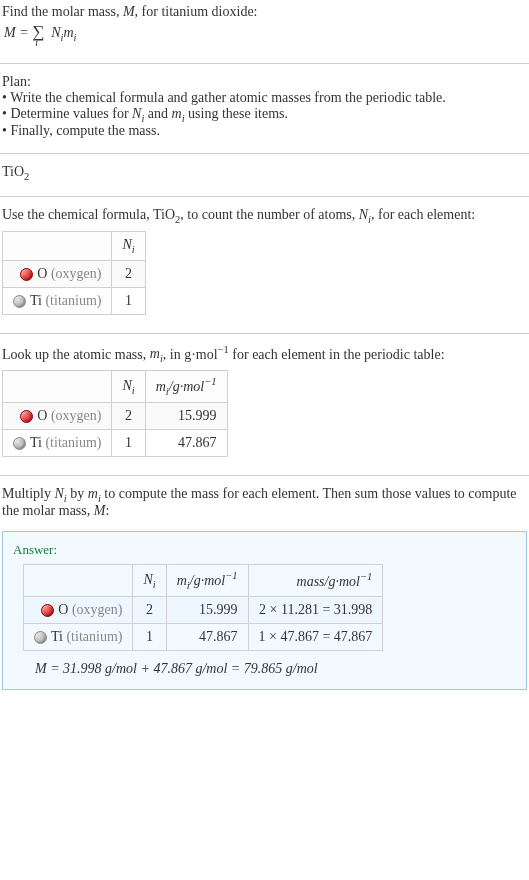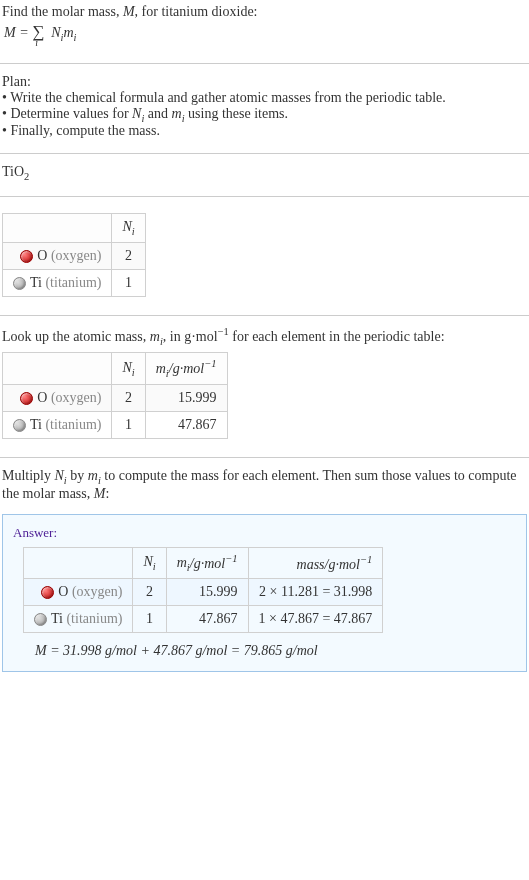--- a/index.html
+++ b/index.html
@@ -66,21 +66,21 @@
   .dot-grey { background: radial-gradient(circle at 35% 35%, #e0e0e0, #9a9a9a); border:1px solid #888;}
   .elem-label { color: #888; }
   .elem-sym { color: #333; }
   .answer-box {
     border: 1px solid #9fc5e8;
     background: #f3faff;
     padding: 10px 10px 12px 10px;
     margin: 4px 2px;
   }
   .answer-box .ans-title {
-    color: #4c1d95;
+    color: #15803d;
     font-size: 13px;
     margin-bottom: 5px;
   }
   .answer-box table.data th, .answer-box table.data td {
     background: #f3faff;
   }
   .answer-box table.data tr:nth-child(even) td {
     background: #eef7ff;
   }
   .final-line {
@@ -129,20 +129,23 @@
 
 <div class="section">
   <div>
     <span>TiO</span><span class="sub" style="font-style:normal">2</span>
   </div>
 </div>
 
 <hr class="sep">
 
 <div class="section">
+  <div>
+    Use the chemical formula, TiO<span class="sub" style="font-style:normal">2</span>, to count the number of atoms, <i>N<span class="sub">i</span></i>, for each element:
+  </div>
   <table class="data">
     <tbody>
         <tr>
       <th></th>
       <th class="num"><i>N<span class="sub">i</span></i></th>
     </tr>
     <tr>
       <td><span class="dot-red"></span><span class="elem-sym">O</span> <span class="elem-label">(oxygen)</span></td>
       <td class="num">2</td>
     </tr>

